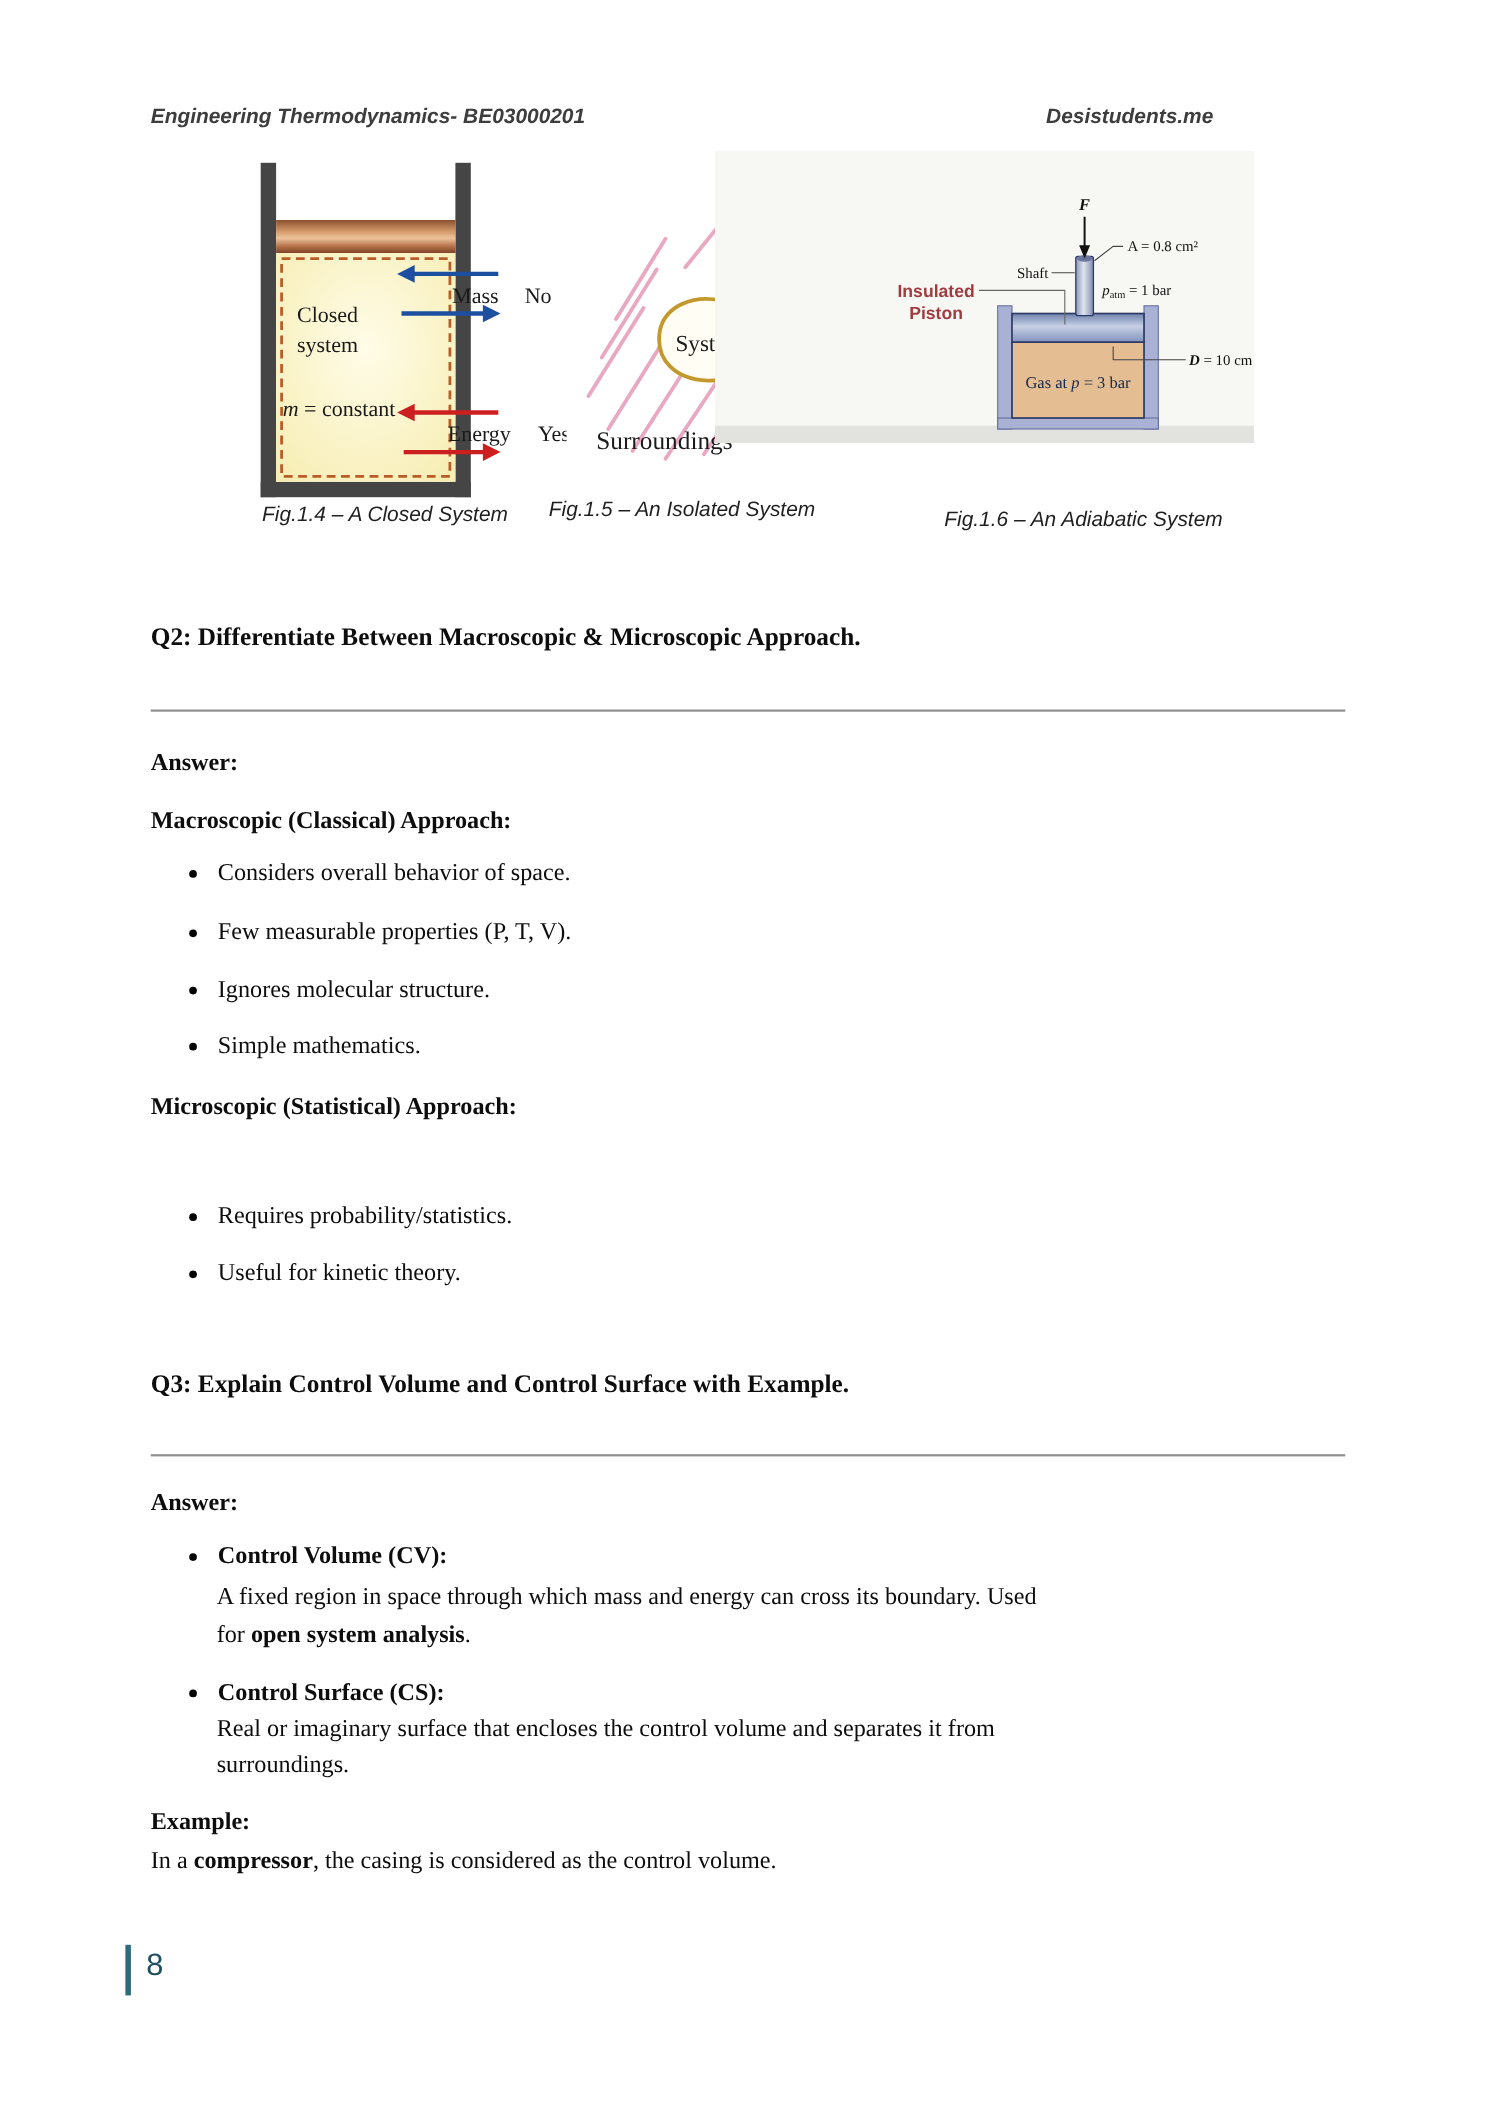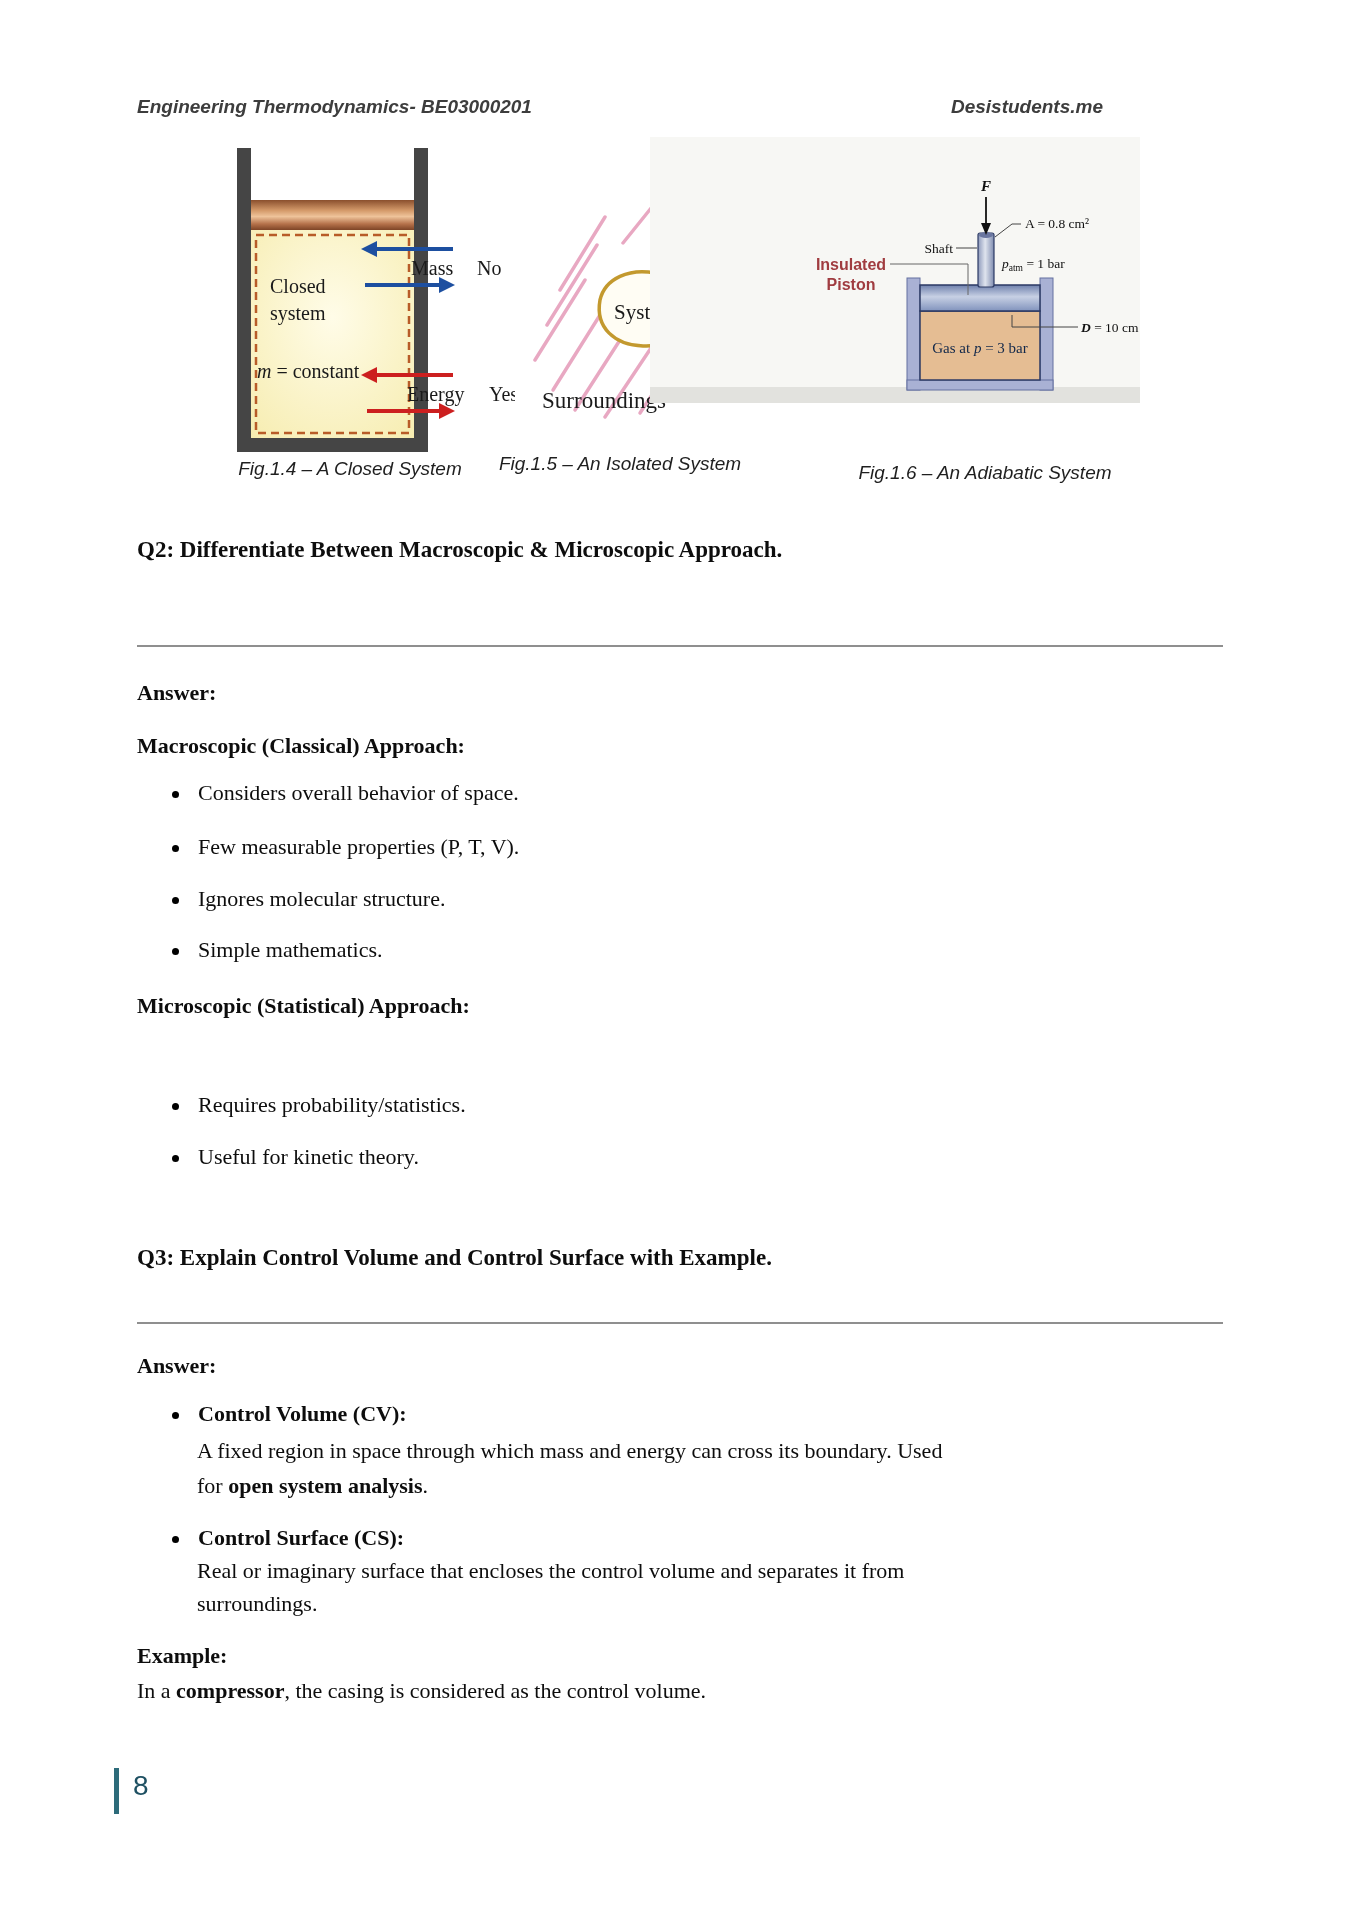--- a/index.html
+++ b/index.html
@@ -143,21 +143,21 @@
     <text x="352" y="131" font-size="13.5" fill="#111"><tspan font-style="italic">p</tspan><tspan font-size="9.5" dy="3">atm</tspan><tspan dy="-3"> = 1 bar</tspan></text>
     <text x="201" y="133" font-family="Liberation Sans, sans-serif" font-weight="600" font-size="16" fill="#a03c40" text-anchor="middle">Insulated</text>
     <text x="201" y="153" font-family="Liberation Sans, sans-serif" font-weight="600" font-size="16" fill="#a03c40" text-anchor="middle">Piston</text>
     <polyline points="240,127 318,127 318,158" fill="none" stroke="#666" stroke-width="1"></polyline>
     <polyline points="362,178 362,190 428,190" fill="none" stroke="#444" stroke-width="1"></polyline>
     <text x="431" y="195" font-size="13.5" fill="#111"><tspan font-style="italic" font-weight="bold">D</tspan><tspan> = 10 cm</tspan></text>
     <text x="330" y="216" font-size="15" fill="#12284a" text-anchor="middle"><tspan>Gas at </tspan><tspan font-style="italic">p</tspan><tspan> = 3 bar</tspan></text>
   </svg>
   <div class="caption cap16">Fig.1.6 – An Adiabatic System</div>
 
-  <div class="qheading" style="top:537px;">Q2: Differentiate Between Macroscopic &amp; Microscopic Approach.</div>
+  <div class="qheading" style="top:566px;">Q2: Differentiate Between Macroscopic &amp; Microscopic Approach.</div>
   <div class="rule" style="top:645px;"></div>
   <div class="subhead" style="top:680px;">Answer:</div>
   <div class="subhead" style="top:713px;margin-top:20px;">Macroscopic (Classical) Approach:</div>
 
   <div class="bullet-row" style="top:780px;">
     <span class="bullet-dot"></span>
     <span class="bullet-text">Considers overall behavior of space.</span>
   </div>
   <div class="bullet-row" style="top:834px;">
     <span class="bullet-dot"></span>

